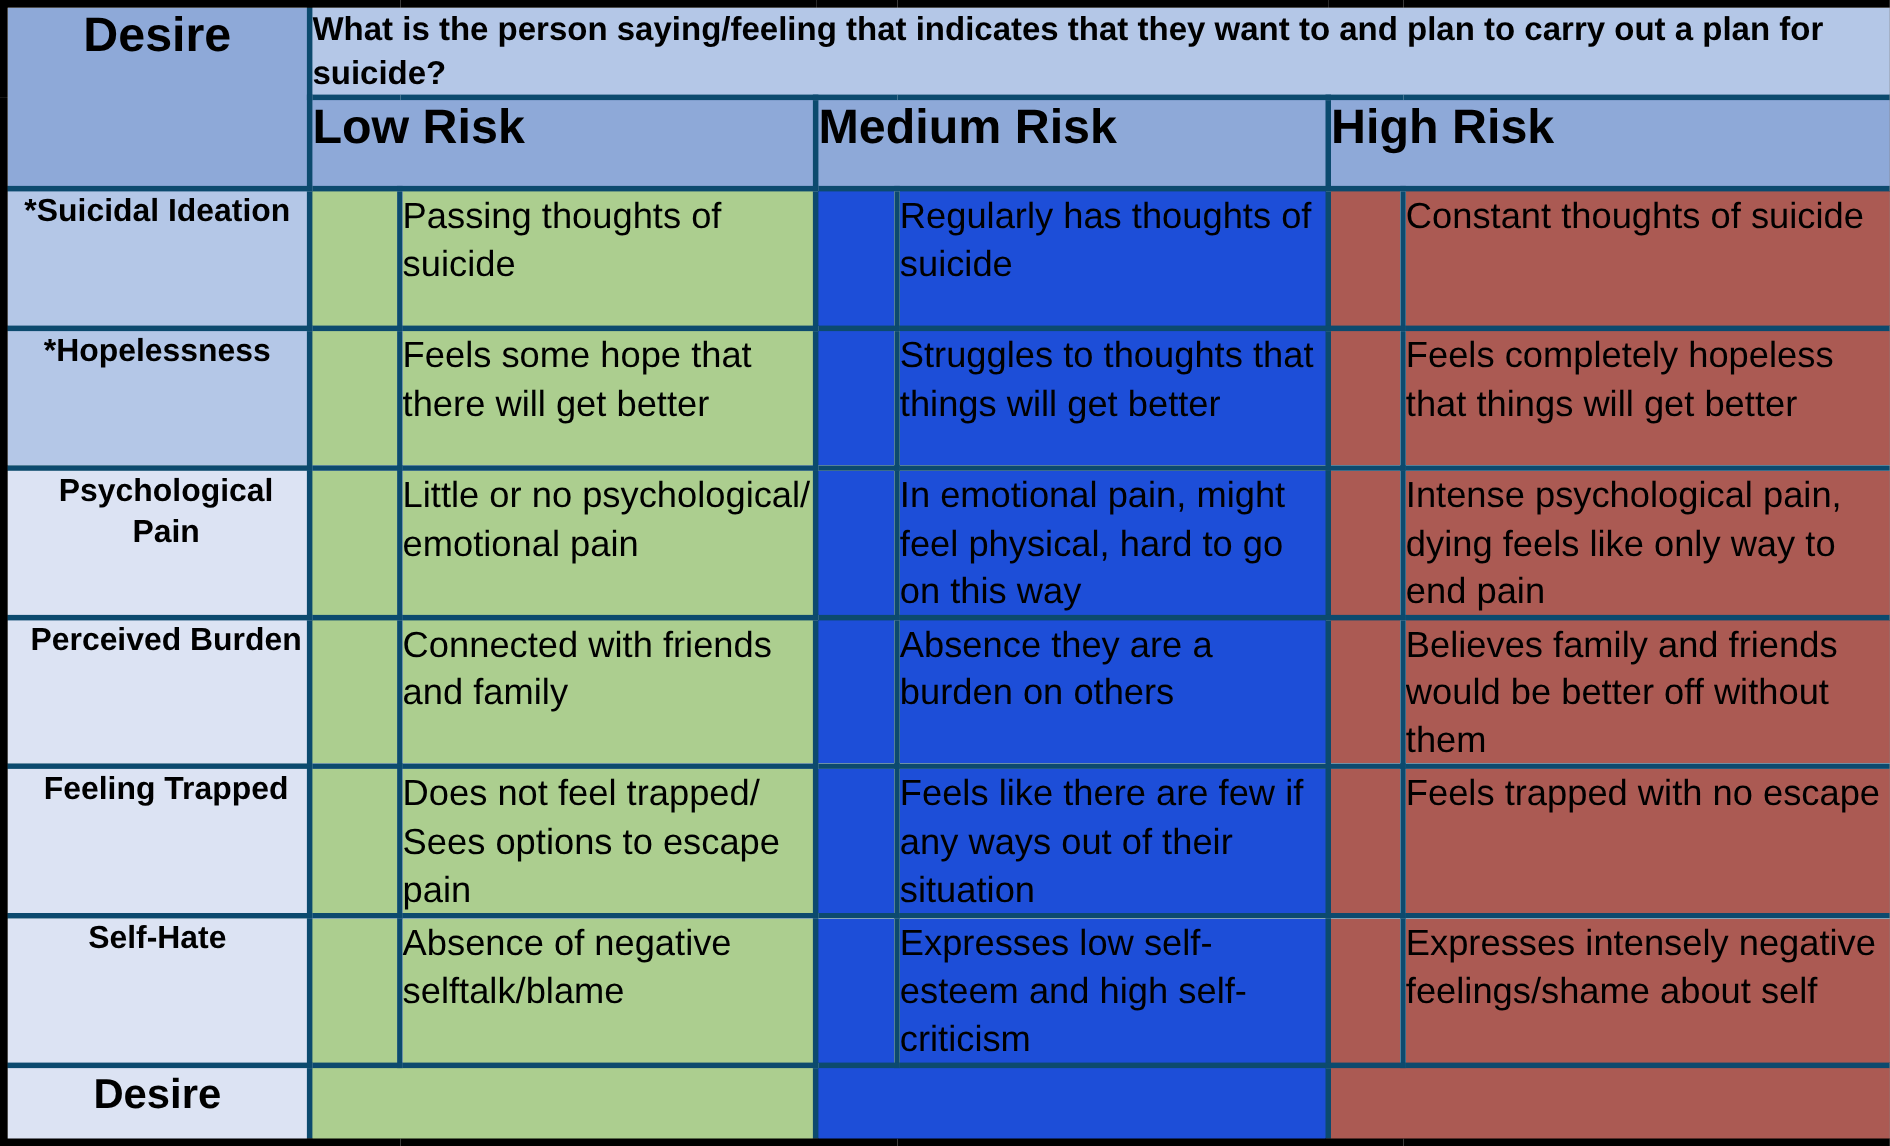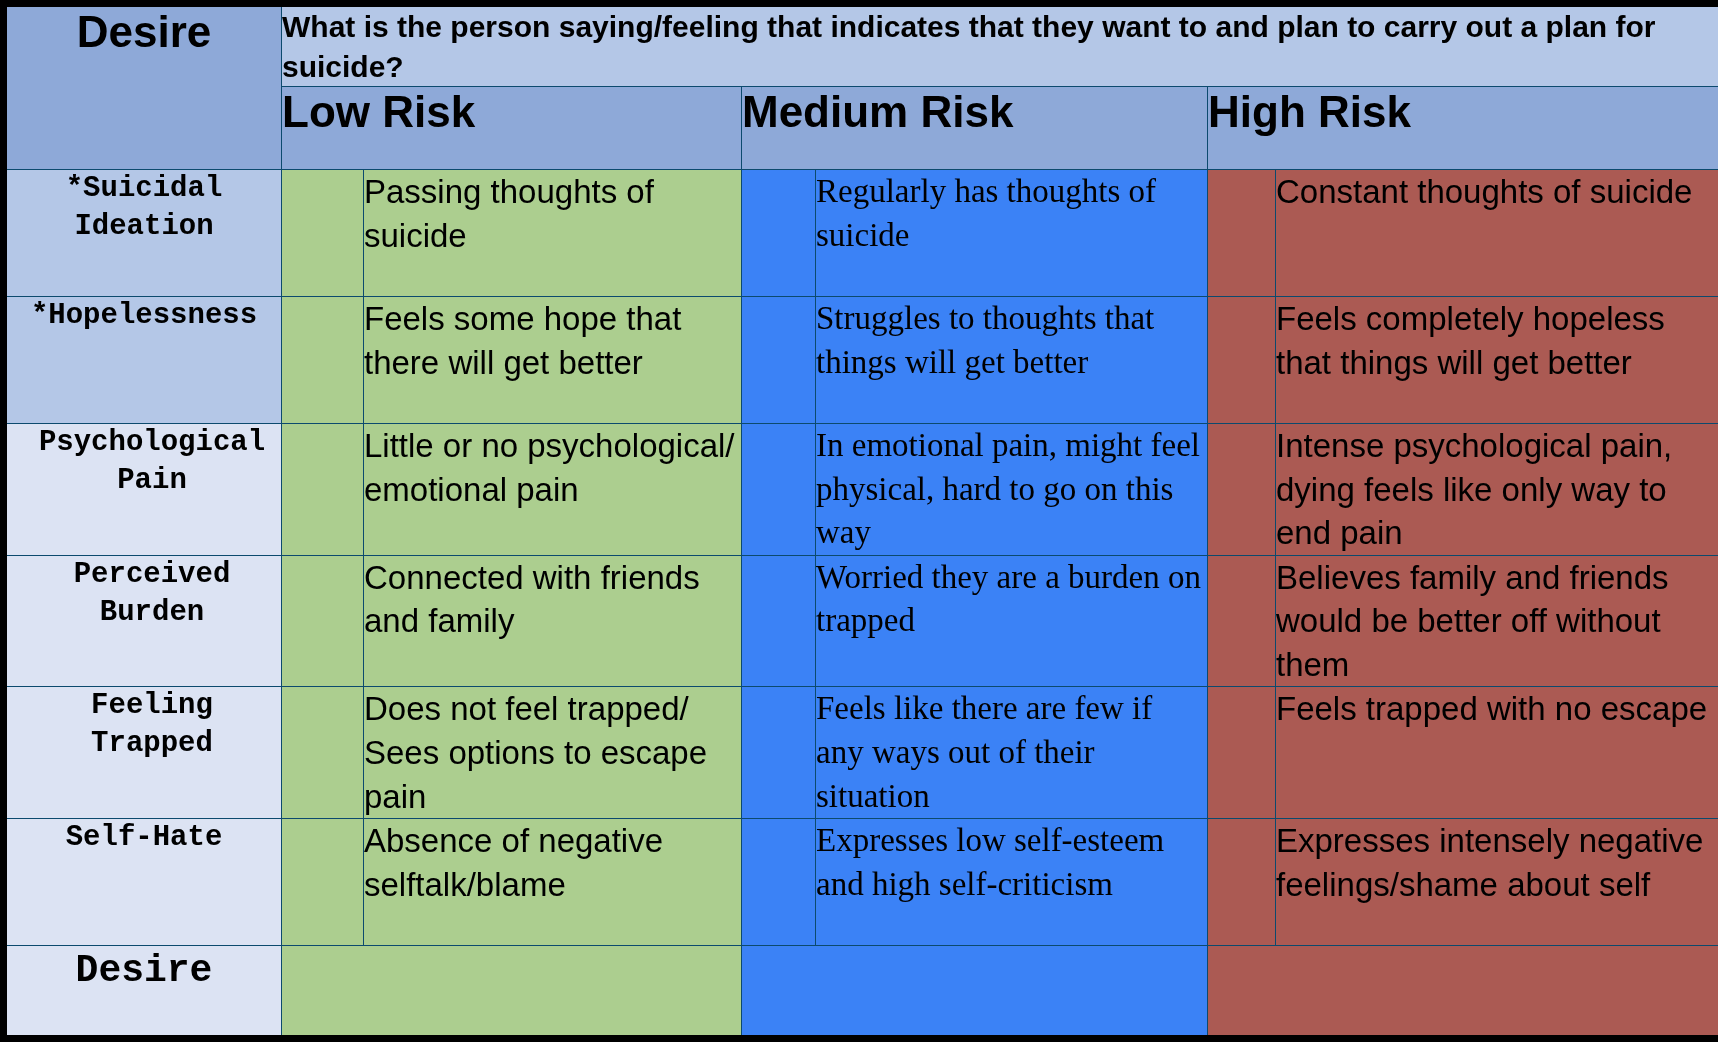--- a/index.html
+++ b/index.html
@@ -10,21 +10,21 @@
   .risk-table {
     border-collapse: collapse;
     table-layout: fixed;
     width: 1718px;
     height: 1042px;
     border: 7px solid #000;
     font-family: "Liberation Sans", sans-serif;
     color: #000;
   }
   .risk-table td {
-    border: 1px solid #0c4a6e;
+    border: 5px solid #0c4a6e;
     vertical-align: top;
     overflow: hidden;
     padding: 0;
     word-wrap: break-word;
   }
   
   .corner {
     background: #8EA9D8;
     text-align: center;
     font-weight: bold;
@@ -45,31 +45,30 @@
     font-weight: bold;
     font-size: 44px;
   }
   
   .row-label {
     font-weight: bold;
     font-size: 29px;
     line-height: 1.3;
     text-align: center;
     padding: 10px 8px 0 8px;
-    font-family: Liberation Mono, monospace;
   }
   .row-label.left {
     text-align: center;
     padding-left: 16px;
   }
   .blue-dark  { background: #B4C7E7; }
   .blue-light { background: #DCE3F3; }
   
   .low    { background: #ACCE8F; }
-  .med    { background: #3b82f6; font-family: Liberation Serif, serif; }
+  .med    { background: #1d4ed8; }
   .high   { background: #AB5A53; }
   .cell-text {
     font-size: 33px;
     line-height: 1.32;
     padding: 12px 10px 0 16px;
   }
   .footer-label {
     font-weight: bold;
     font-size: 38px;
     text-align: center;
@@ -131,21 +130,21 @@
     <td class="med cell-text">In emotional pain, might feel physical, hard to go on this way</td>
     <td class="high"></td>
     <td class="high cell-text">Intense psychological pain, dying feels like only way to end pain</td>
   </tr>
 
   <tr style="height:127px">
     <td class="row-label blue-light left">Perceived Burden</td>
     <td class="low"></td>
     <td class="low cell-text">Connected with friends and family</td>
     <td class="med"></td>
-    <td class="med cell-text">Worried they are a burden on trapped</td>
+    <td class="med cell-text">Absence they are a burden on others</td>
     <td class="high"></td>
     <td class="high cell-text">Believes family and friends would be better off without them</td>
   </tr>
 
   <tr style="height:127px">
     <td class="row-label blue-light left">Feeling Trapped</td>
     <td class="low"></td>
     <td class="low cell-text">Does not feel trapped/ Sees options to escape pain</td>
     <td class="med"></td>
     <td class="med cell-text">Feels like there are few if any ways out of their situation</td>

